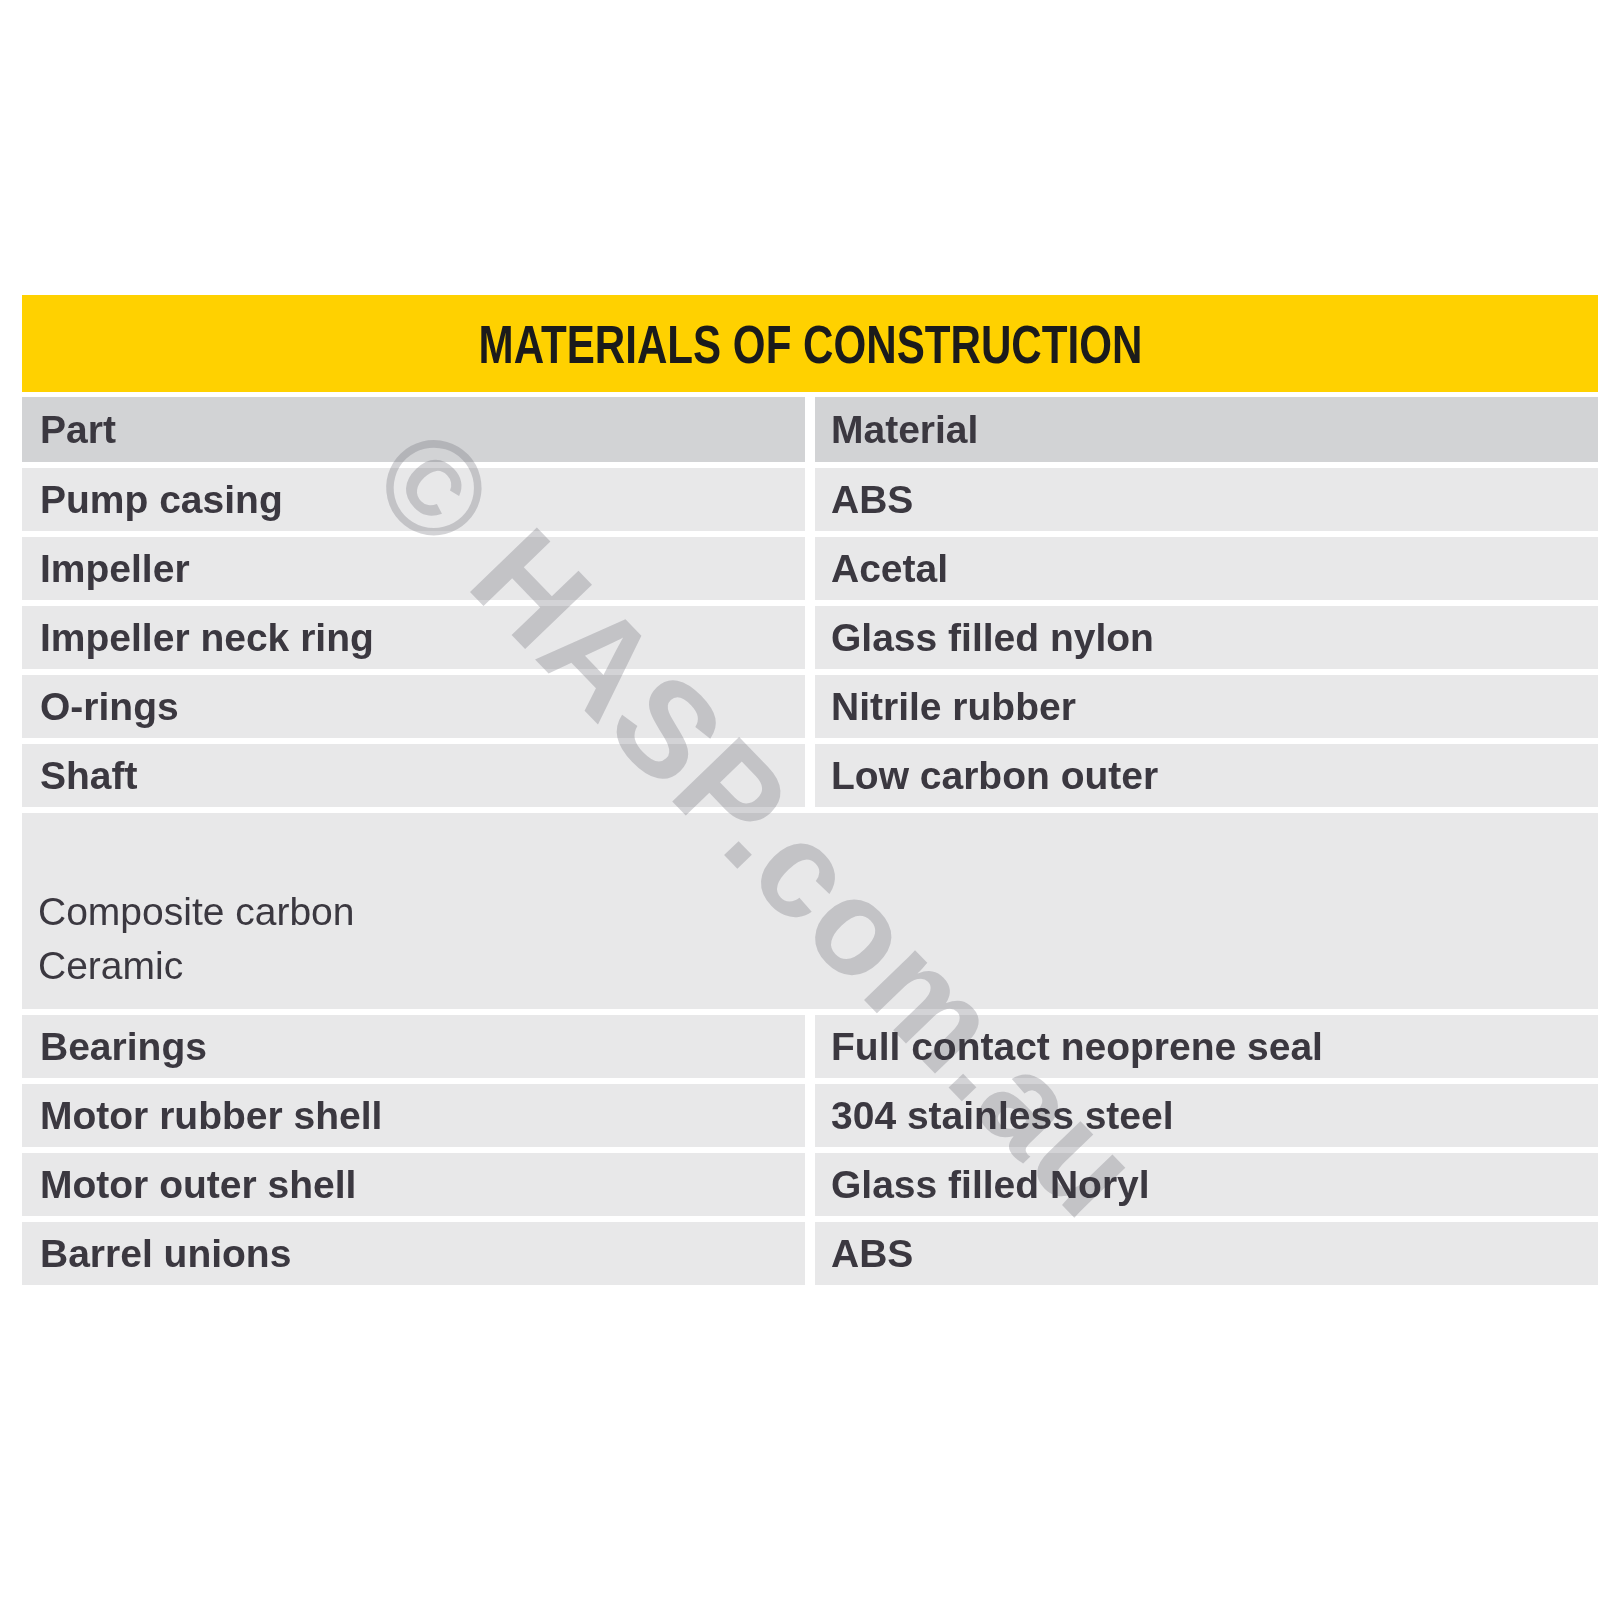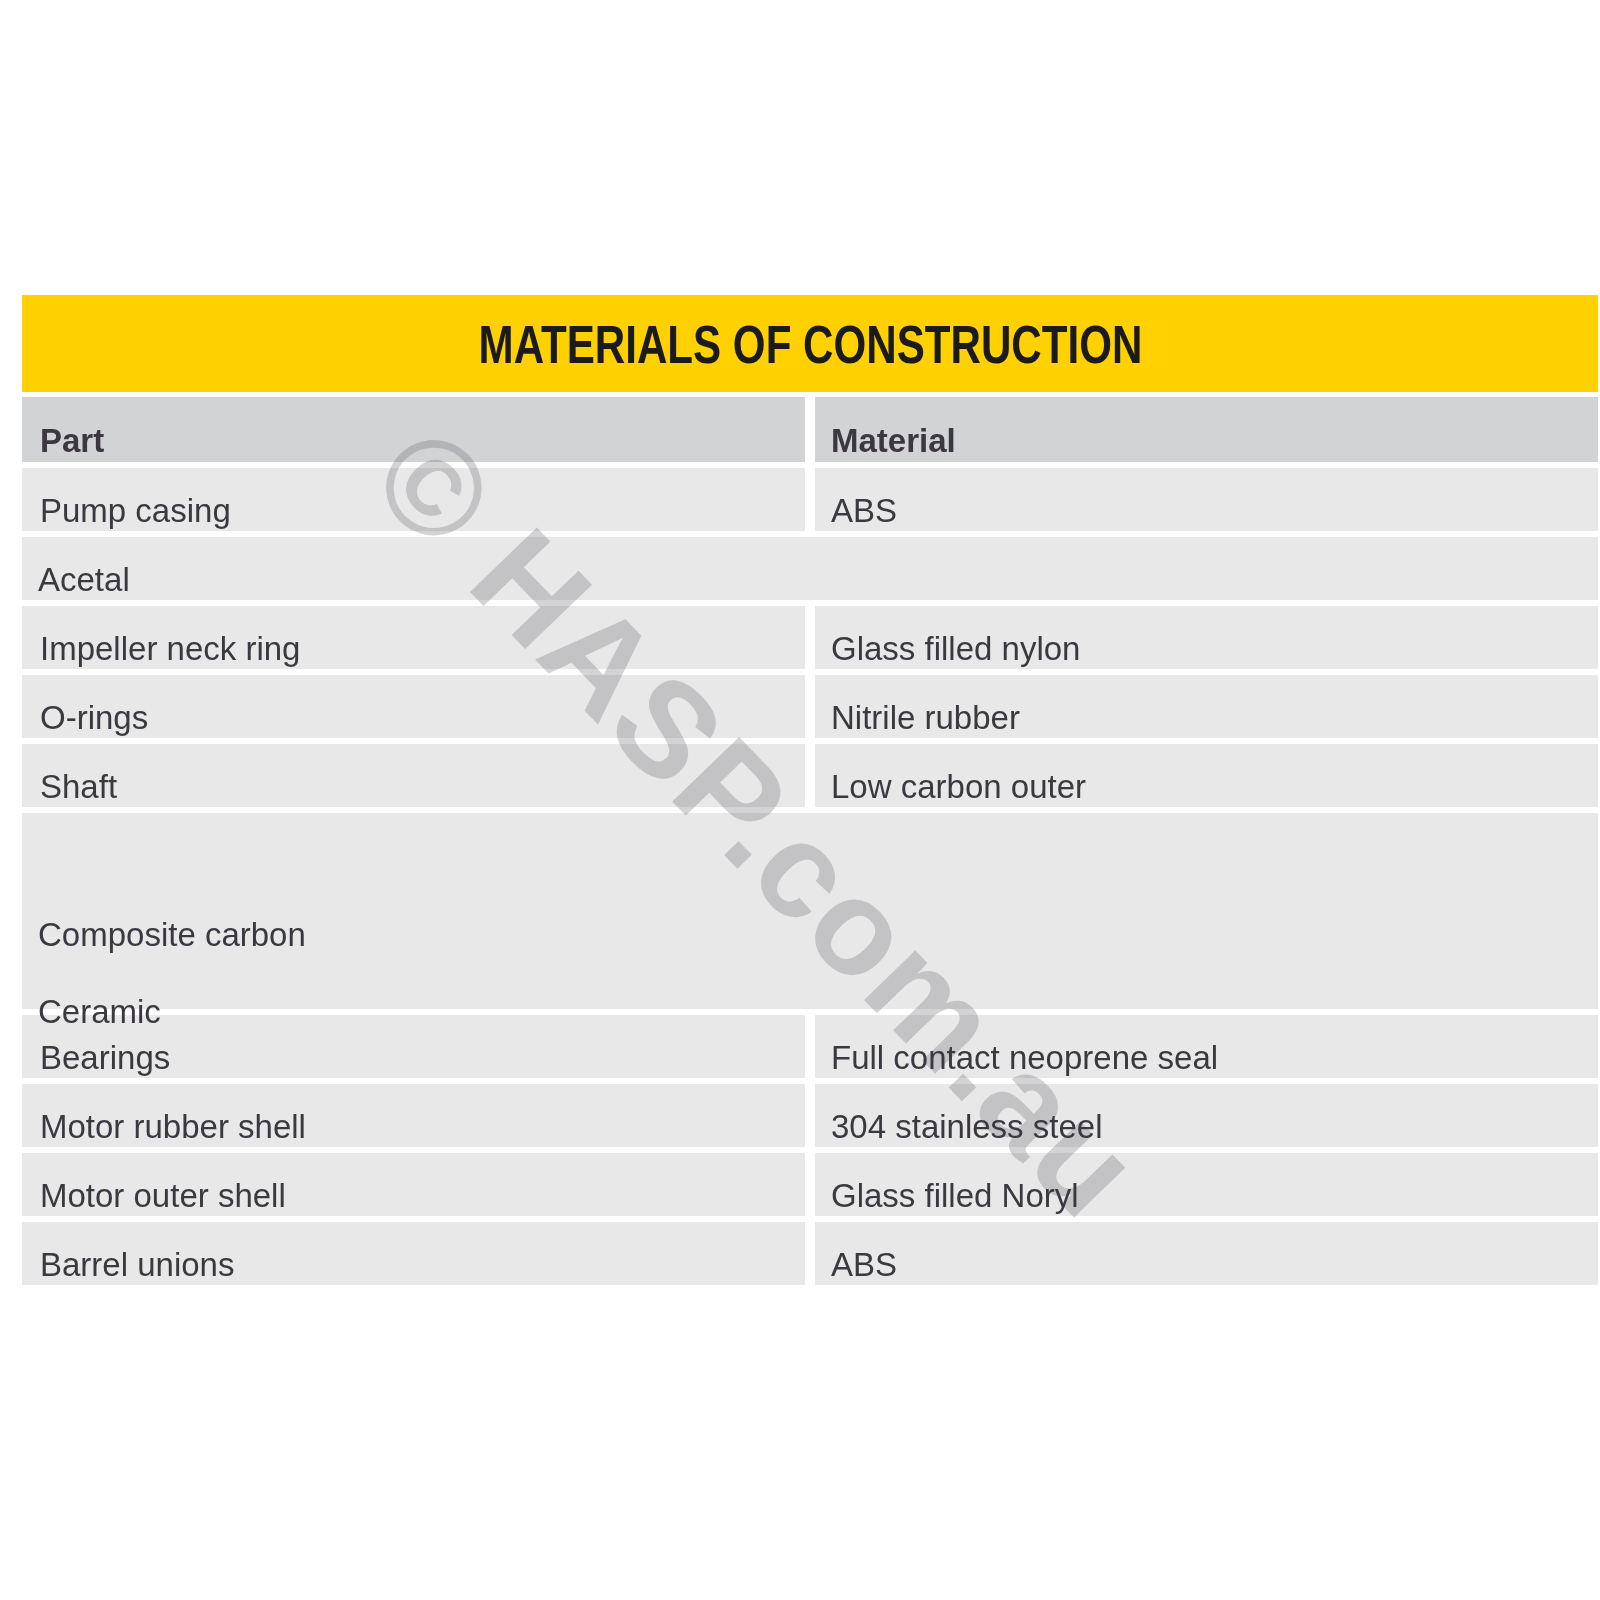--- a/index.html
+++ b/index.html
@@ -33,27 +33,27 @@
     display:flex;flex-direction:column;row-gap:6px;
   }
   .row{display:flex;column-gap:10px;}
   .cell{box-sizing:border-box;}
   .part-col{width:783px;background:var(--row-bg);padding-left:18px;}
   .material-col{flex:1;background:var(--row-bg);padding-left:16px;}
   .header-row .part-col,.header-row .material-col{background:var(--header-bg);}
   .header-row{height:65px;}
   .header-row .cell{display:flex;align-items:center;}
   .header-row .cell-text{font-weight:700;}
-  .data-row{height:63px;}
+  .data-row{height:63px;font-weight:bold;}
   .data-row .cell{display:flex;align-items:center;}
   .tall-row{height:196px;}
   .tall-row .cell{display:block;padding-top:18px;line-height:54px;align-items:flex-start;}
   .cell-text{
     position:relative;z-index:3;
-    font-size:33px;color:var(--text);white-space:nowrap;margin-top:23px;
+    font-size:39px;color:var(--text);white-space:nowrap;
   }
   .sub-line{display:block;padding-left:56px;}
   .lead-line{display:block;}
   .spacer-line{display:block;height:54px;}
   .watermark{
     position:absolute;left:455px;top:398px;z-index:2;
     font-size:135px;font-weight:700;letter-spacing:2px;
     color:var(--watermark);white-space:nowrap;
     transform:rotate(46deg);transform-origin:0 0;
     pointer-events:none;
@@ -82,20 +82,23 @@
     <div class="row data-row">
       <div class="cell part-col">
         <span class="cell-text">Pump casing</span>
       </div>
       <div class="cell material-col">
         <span class="cell-text">ABS</span>
       </div>
     </div>
 
     <div class="row data-row">
+      <div class="cell part-col">
+        <span class="cell-text">Impeller</span>
+      </div>
       <div class="cell material-col">
         <span class="cell-text">Acetal</span>
       </div>
     </div>
 
     <div class="row data-row">
       <div class="cell part-col">
         <span class="cell-text">Impeller neck ring</span>
       </div>
       <div class="cell material-col">

